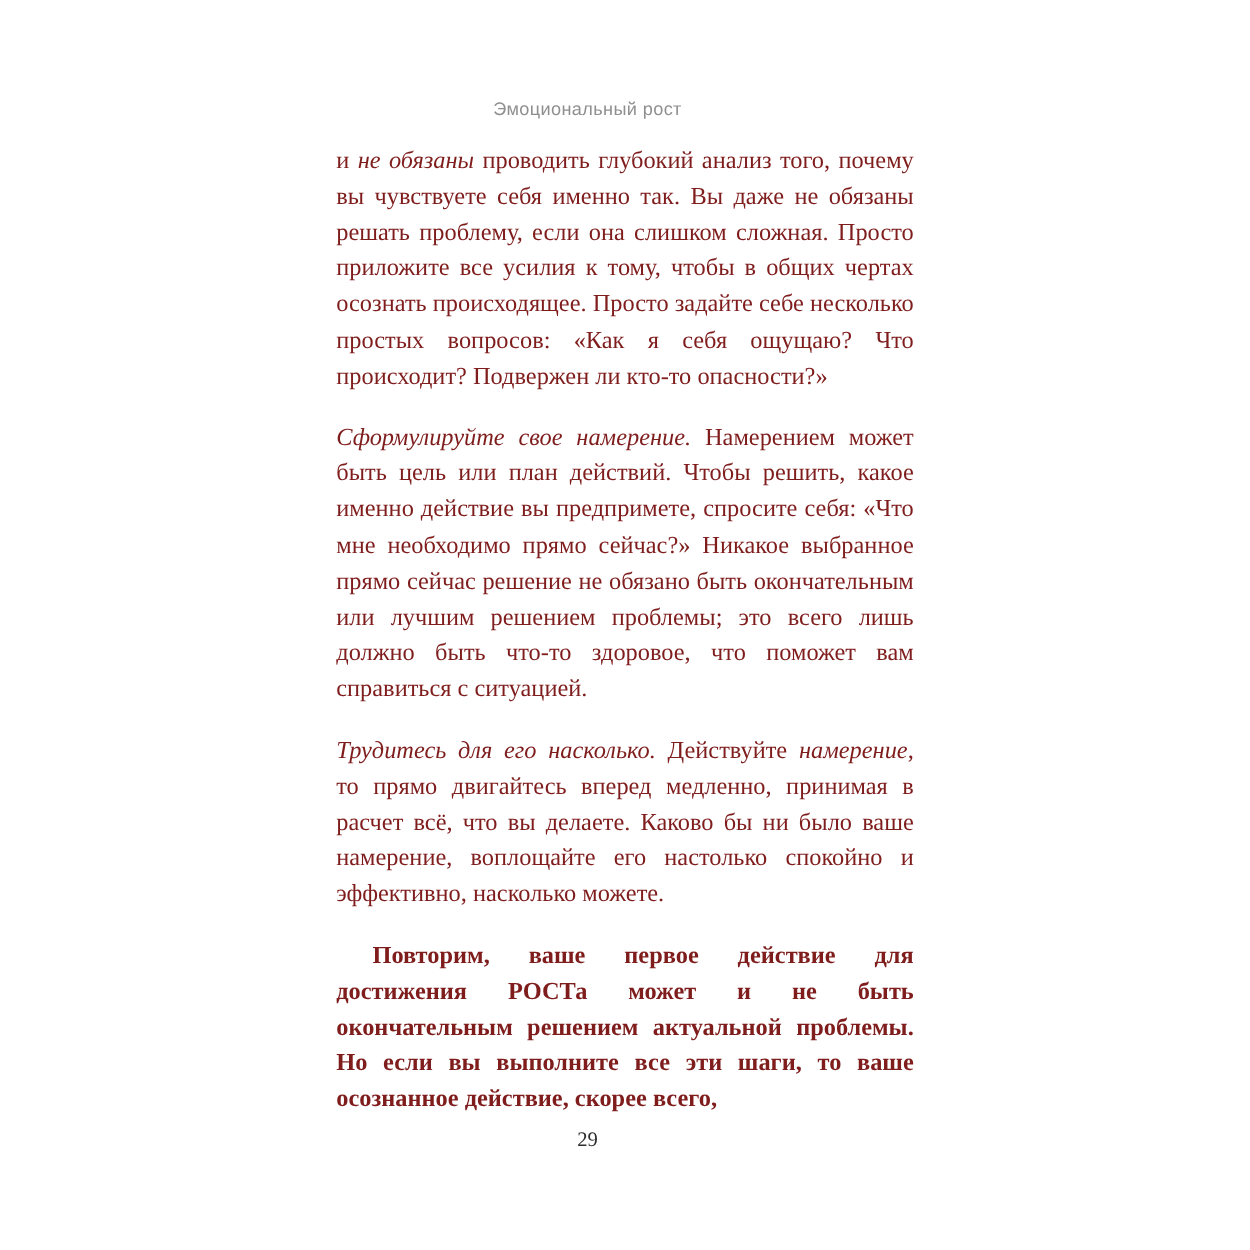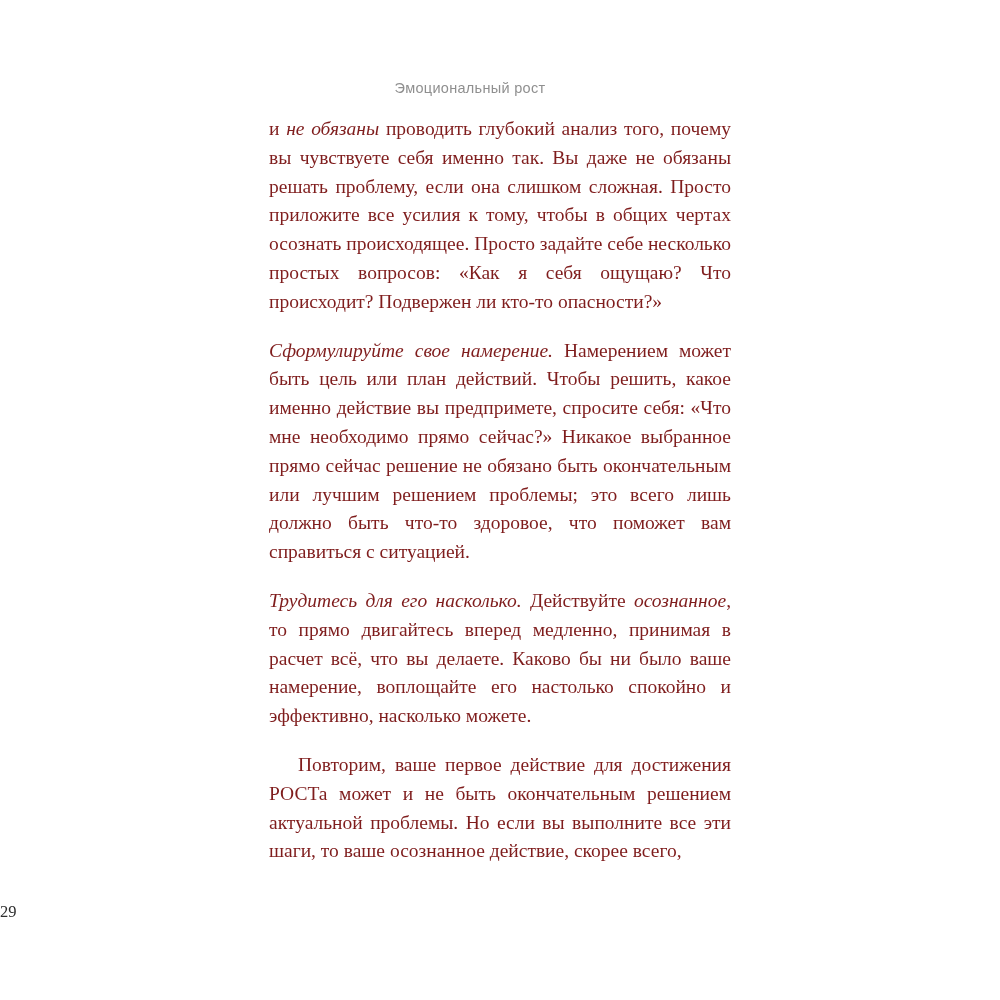--- a/index.html
+++ b/index.html
@@ -35,33 +35,34 @@
     font-size: 19.5px;
     line-height: 28.8px;
     text-align: justify;
     color: #7f1d1d;
   }
   .text-block p {
     margin: 0 0 20px 0;
   }
   .text-block p:last-child {
     margin-bottom: 5px;
+    font-weight: bold;
   }
   .text-block p.indent {
     text-indent: 29px;
   }
   .text-block em {
     font-style: italic;
   }
   .page-number {
     position: absolute;
     top: 902px;
     left: 0;
     right: 0;
-    text-align: left;
+    text-align: center;
     font-family: "Liberation Serif", serif;
     font-size: 16.5px;
     color: #2d2d2d;
   }
 </style>
 </head>
 <body>
 
 <div class="page">
 
@@ -71,21 +72,21 @@
 
     <p>
       <span>и </span><em>не обязаны</em><span> проводить глубокий анализ того, почему вы чувствуете себя именно так. Вы даже не обязаны решать проблему, если она слишком сложная. Просто приложите все усилия к тому, чтобы в общих чертах осознать происходящее. Просто задайте себе несколько простых вопросов: «Как я себя ощущаю? Что происходит? Подвержен ли кто-то опасности?»</span>
     </p>
 
     <p>
       <em>Сформулируйте свое намерение.</em><span> Намерением может быть цель или план действий. Чтобы решить, какое именно действие вы предпримете, спросите себя: «Что мне необходимо прямо сейчас?» Никакое выбранное прямо сейчас решение не обязано быть окончательным или лучшим решением проблемы; это всего лишь должно быть что-то здоровое, что поможет вам справиться с ситуацией.</span>
     </p>
 
     <p>
-      <em>Трудитесь для его насколько.</em><span> Действуйте </span><em>осознанное</em><span>, то прямо двигайтесь вперед медленно, принимая в расчет всё, что вы делаете. Каково бы ни было ваше намерение, воплощайте его настолько спокойно и эффективно, насколько можете.</span>
+      <em>Трудитесь для его насколько.</em><span> Действуйте </span><em>намерение</em><span>, то прямо двигайтесь вперед медленно, принимая в расчет всё, что вы делаете. Каково бы ни было ваше намерение, воплощайте его настолько спокойно и эффективно, насколько можете.</span>
     </p>
 
     <p class="indent">
       <span>Повторим, ваше первое действие для достижения РОСТа может и не быть окончательным решением актуальной проблемы. Но если вы выполните все эти шаги, то ваше осознанное действие, скорее всего,</span>
     </p>
 
   </div>
 
   <div class="page-number">29</div>
 

